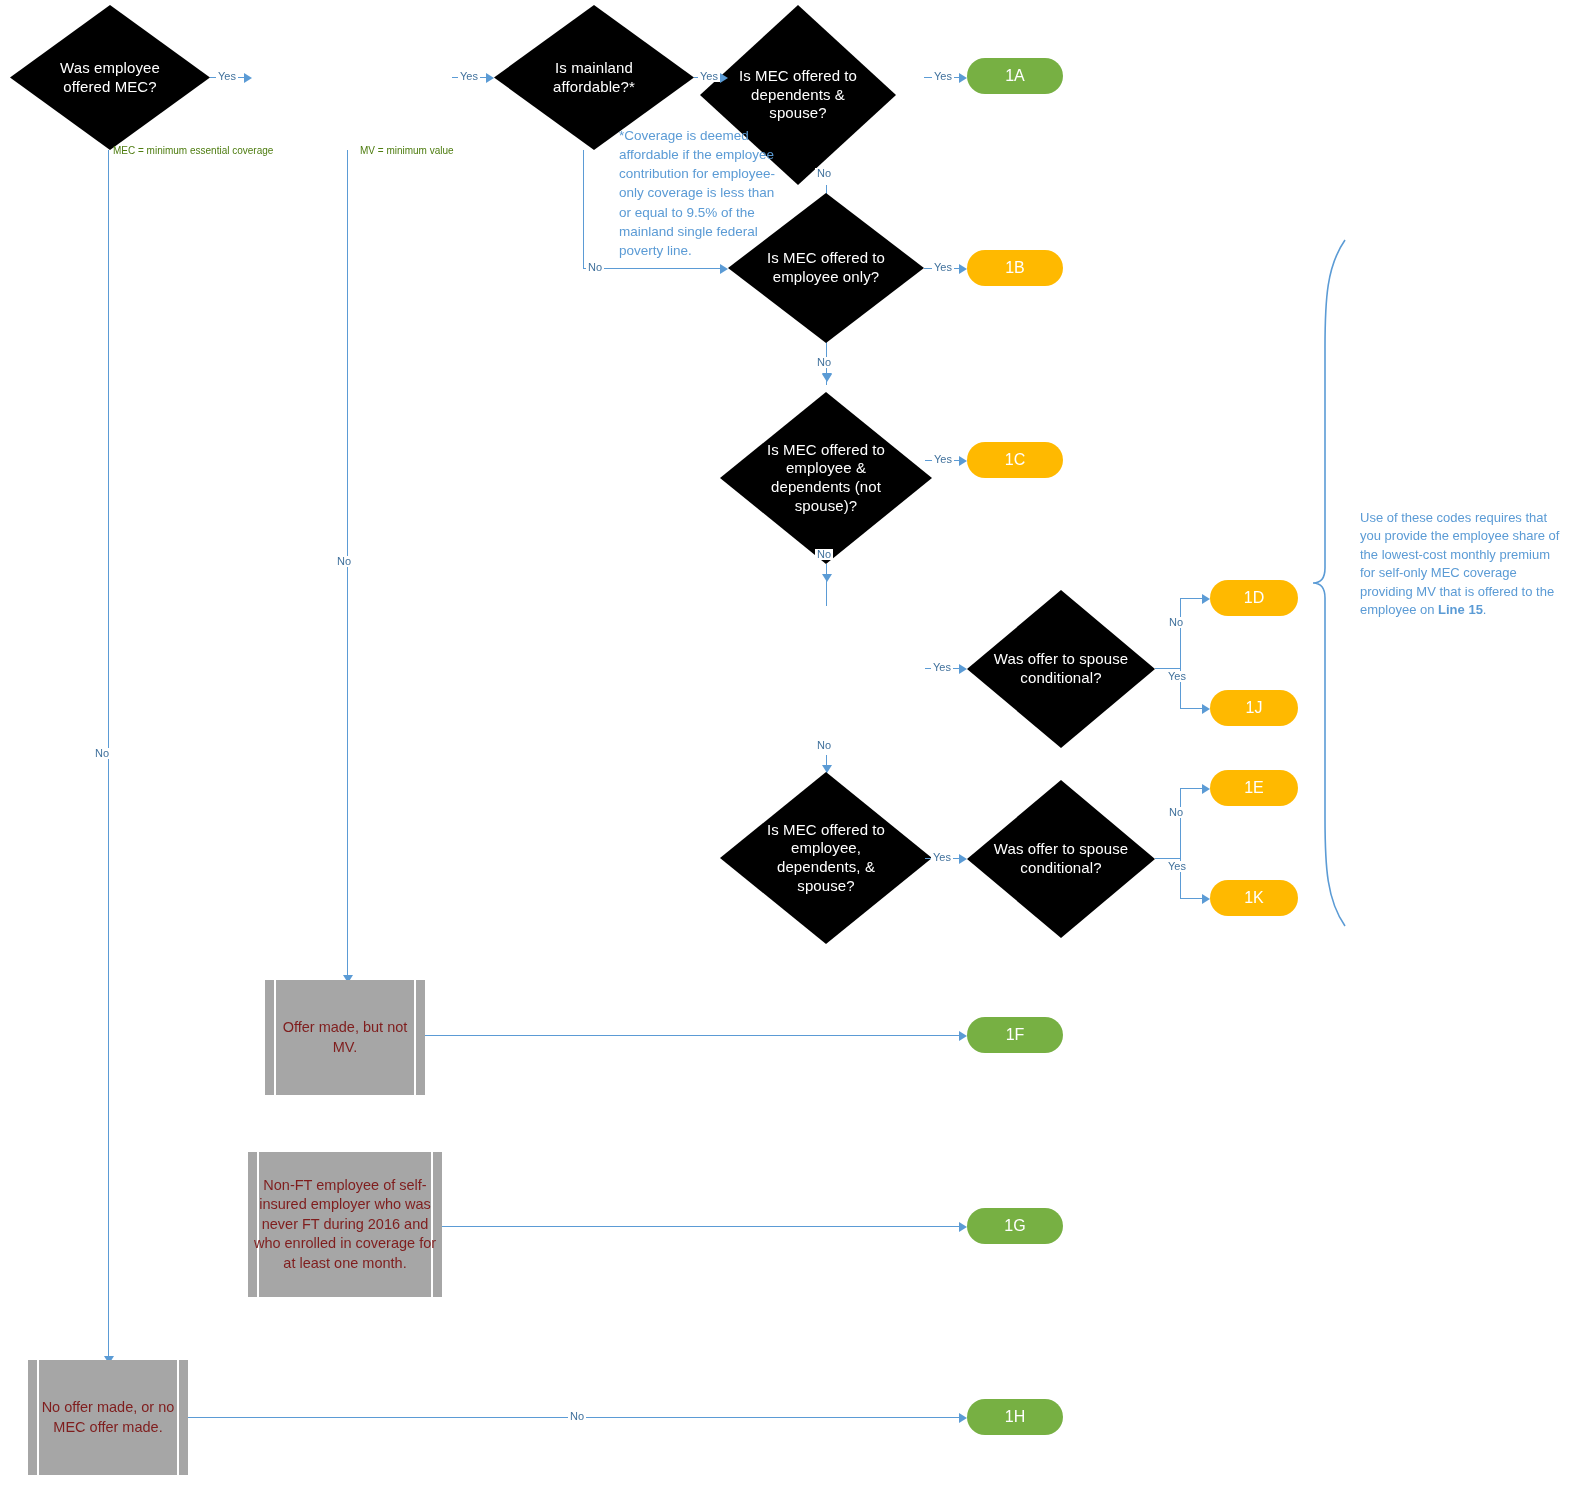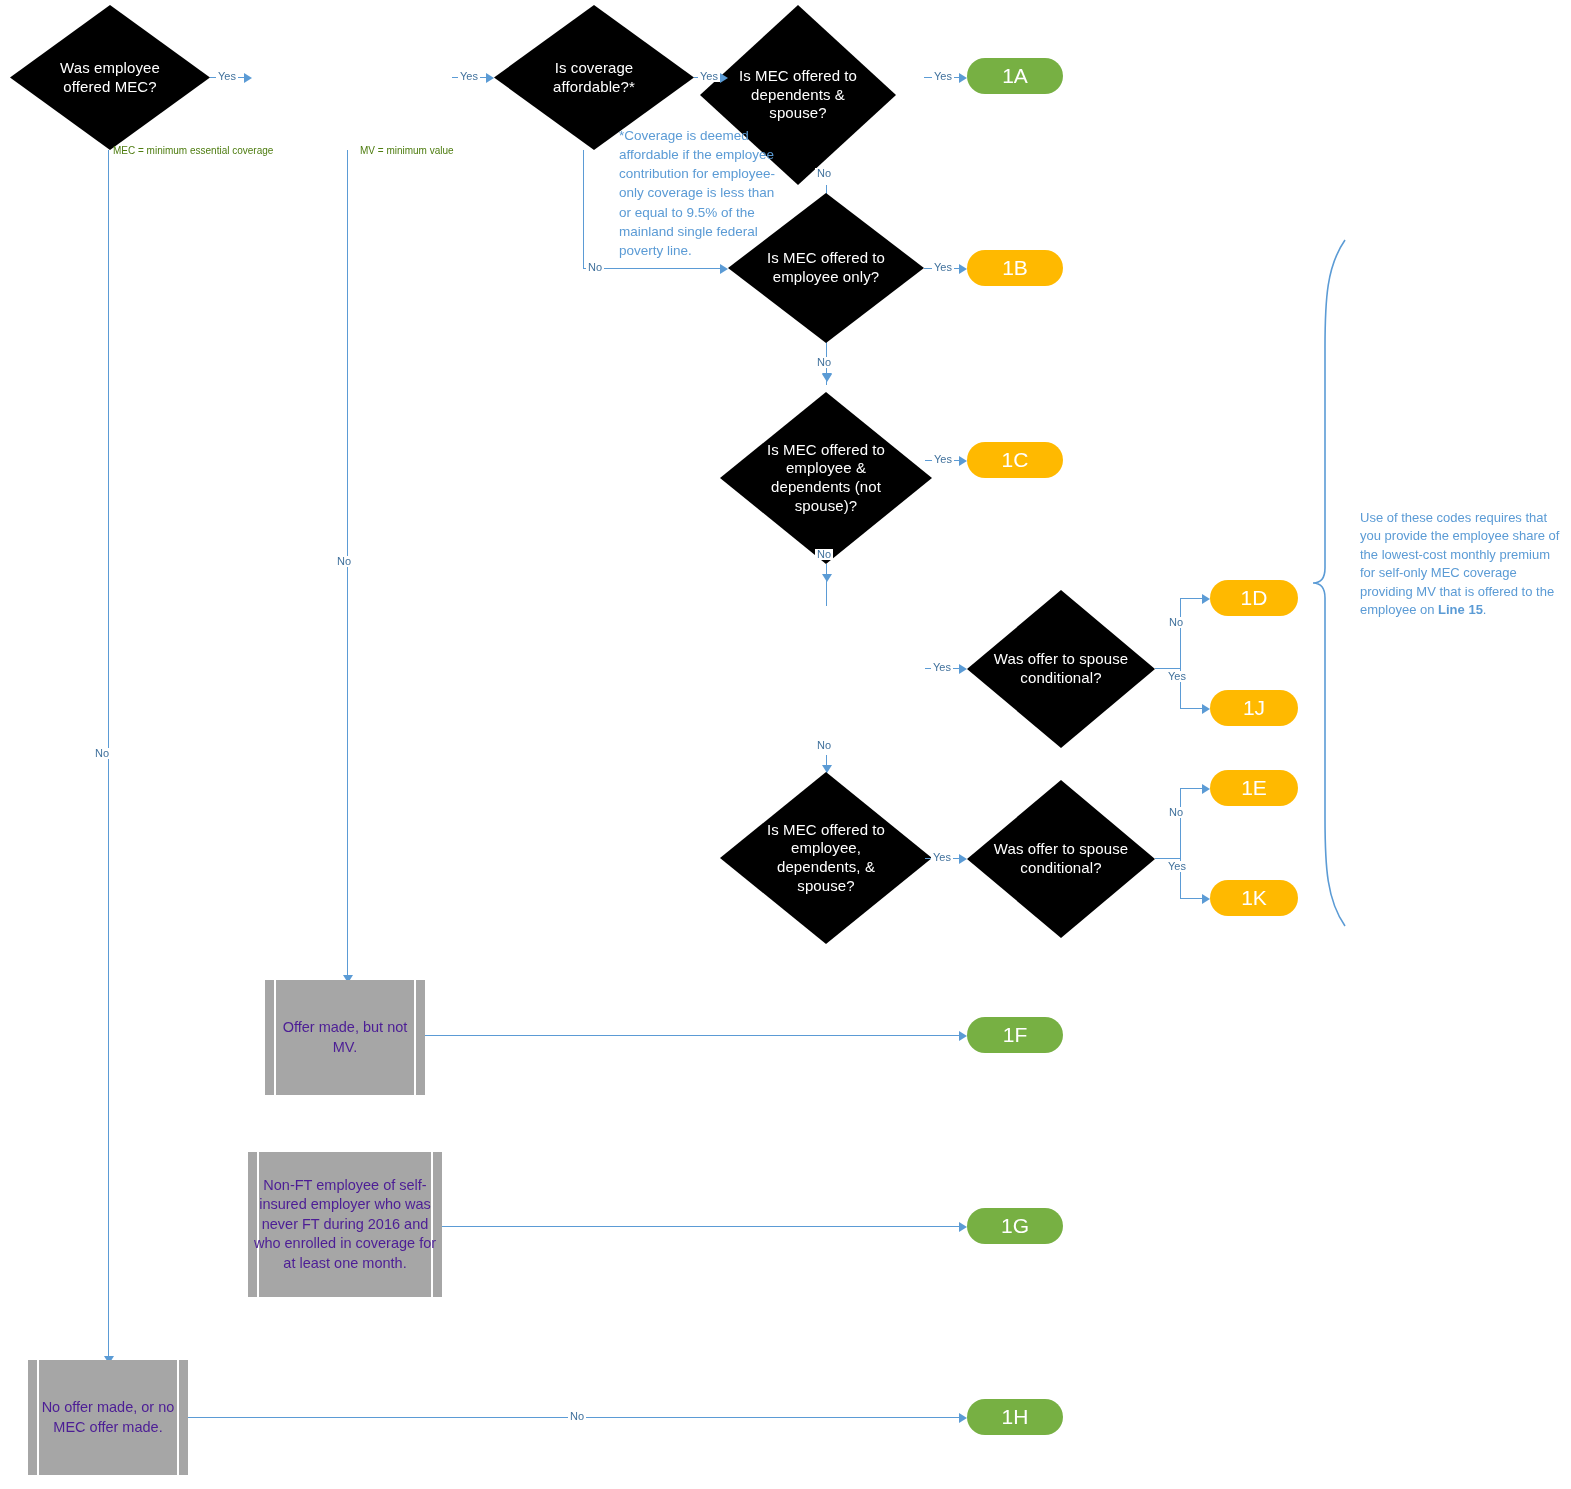--- a/index.html
+++ b/index.html
@@ -8,27 +8,27 @@
   #canvas{position:relative;width:1571px;height:1489px;background:#fff;overflow:hidden;}
 
   
   .diamond{position:absolute;background:#000000;
            clip-path:polygon(50% 0,100% 50%,50% 100%,0 50%);
            display:flex;align-items:center;justify-content:center;text-align:center;}
   .diamond .dtext{color:#ffffff;font-size:15px;line-height:1.25;padding:0 14%;
                   letter-spacing:.1px;}
 
   .pill{position:absolute;border-radius:999px;display:flex;align-items:center;
-        justify-content:center;color:#ffffff;font-size:21px;}
+        justify-content:center;color:#ffffff;font-size:16px;}
   .pill.green{background:#77b043;}
   .pill.orange{background:#ffb900;}
 
   .procbox{position:absolute;background:#a6a6a6;display:flex;align-items:center;
            justify-content:center;text-align:center;}
-  .procbox .ptext{color:#4c1d95;font-size:14.5px;line-height:1.35;padding:0 4px;
+  .procbox .ptext{color:#7f1d1d;font-size:14.5px;line-height:1.35;padding:0 4px;
                   position:relative;z-index:2;}
   .procbox .bar{position:absolute;top:0;bottom:0;width:2px;background:#ffffff;z-index:1;}
   .procbox .bar.l{left:9px;}
   .procbox .bar.r{right:9px;}
 
   
   .hline{position:absolute;height:0;border-top:1.3px solid #5b9bd5;}
   .vline{position:absolute;width:0;border-left:1.3px solid #5b9bd5;}
   .arrow-r{position:absolute;width:0;height:0;border-left:8px solid #5b9bd5;
            border-top:5px solid transparent;border-bottom:5px solid transparent;}
@@ -50,21 +50,21 @@
 <body>
 
 <div id="canvas">
 
   <div class="diamond" style="left:10px;top:5px;width:200px;height:145px;">
     <span class="dtext">Was employee offered MEC?</span>
   </div>
 
 
   <div class="diamond" style="left:494px;top:5px;width:200px;height:145px;">
-    <span class="dtext">Is coverage affordable?*</span>
+    <span class="dtext">Is mainland affordable?*</span>
   </div>
 
   <div class="diamond" style="left:700px;top:5px;width:196px;height:180px;">
     <span class="dtext">Is MEC offered to dependents &amp; spouse?</span>
   </div>
 
   <div class="pill green" style="left:967px;top:58px;width:96px;height:36px;">
     <span>1A</span>
   </div>
 

